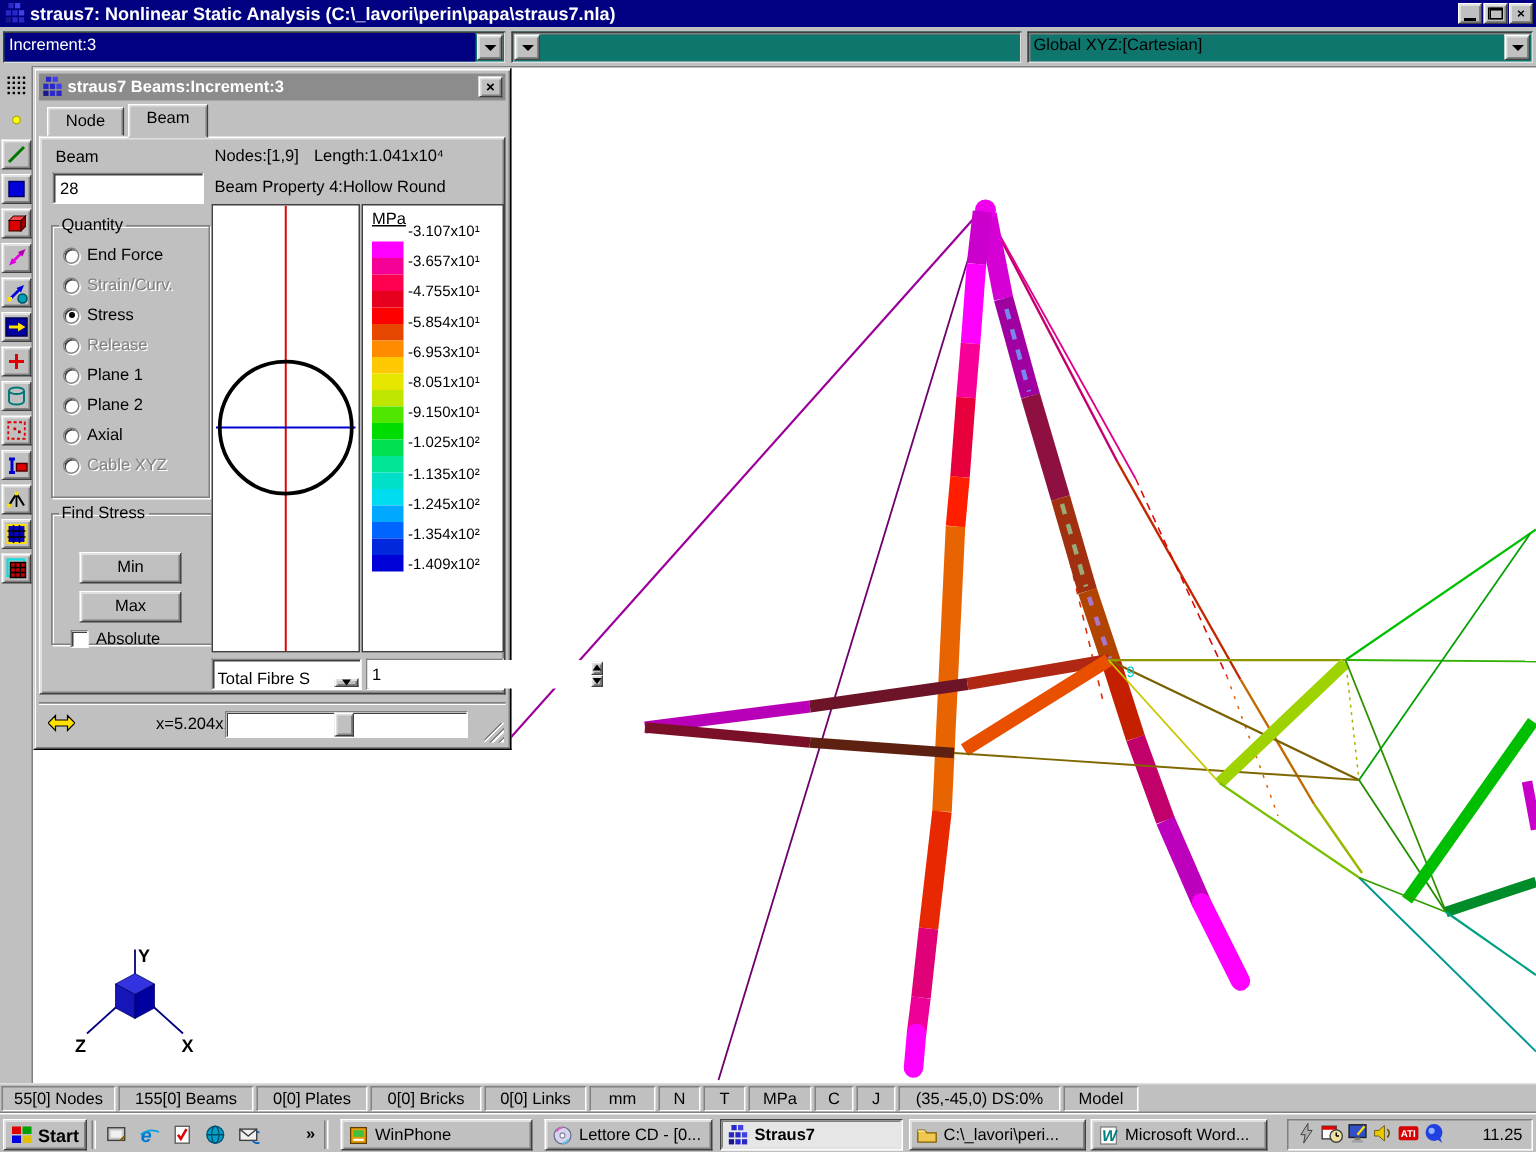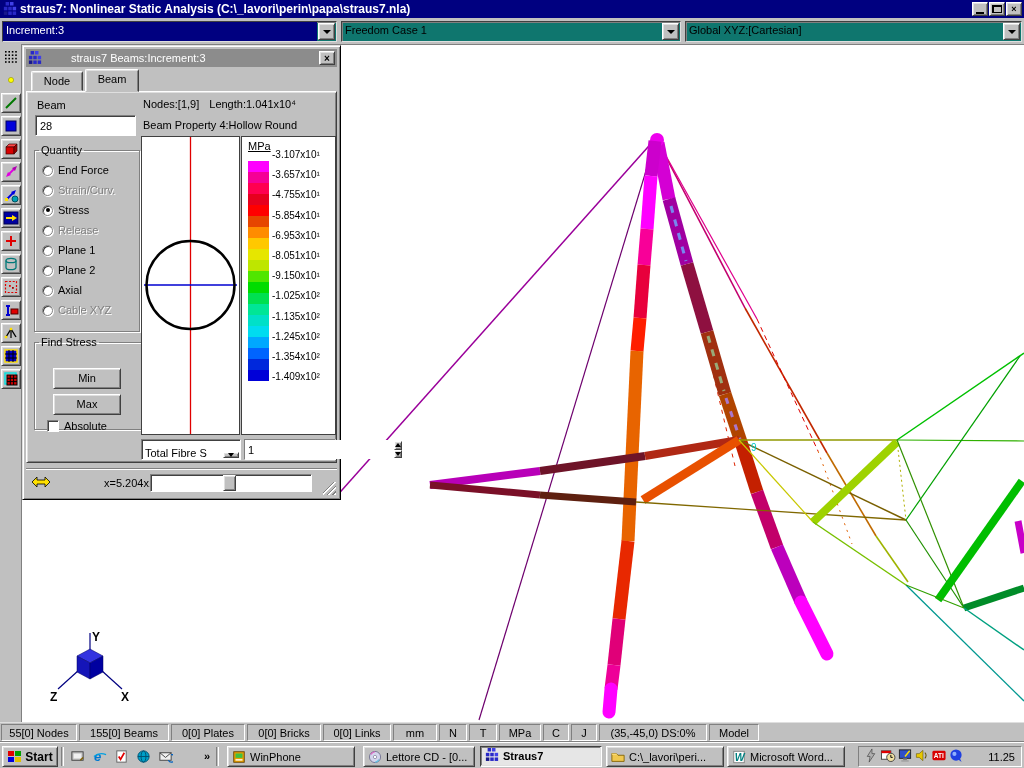--- a/index.html
+++ b/index.html
@@ -34,21 +34,21 @@
   .tool { width:20px; height:20px; margin-top:3px; display:flex; align-items:center; justify-content:center; }
   .tool svg { width:16px; height:16px; }
   .tool.flat { border:none; box-shadow:none; background:transparent; }
   #viewport { position:absolute; left:22px; top:0; width:1002px; height:678px; background:#FFFFFF; border-top:1px solid #808080; }
   #modelsvg { position:absolute; left:0; top:0; }
 
   
   #palette { position:absolute; left:22px; top:1px; width:319px; height:455px; background:#C0C0C0; border:1px solid; border-color:#DFDFDF #000 #000 #DFDFDF; box-shadow:inset 1px 1px 0 #fff, inset -1px -1px 0 #808080; padding:3px; z-index:5; }
   #pal-title { height:18px; background:#8C8C8C; display:flex; align-items:center; padding:0 2px; }
   #pal-title .ticon { width:14px; height:14px; margin-right:3px; }
-  #pal-title .ptext { color:#fff; font-weight:normal; font-size:11px; flex:1; white-space:nowrap;margin-left:26px; }
+  #pal-title .ptext { color:#fff; font-weight:bold; font-size:11px; flex:1; white-space:nowrap; }
   .xbtn { width:16px; height:14px; display:flex; align-items:center; justify-content:center; font-weight:bold; font-size:10px; }
   .tab { position:absolute; background:#C0C0C0; border:1px solid; border-color:#fff #404040 #C0C0C0 #fff; box-shadow:inset 1px 1px 0 #DFDFDF, inset -1px 0 0 #808080; border-radius:2px 2px 0 0; text-align:center; padding-top:3px; }
   #tab-node { left:8px; top:25px; width:52px; height:20px; z-index:1; }
   #tab-beam { left:62px; top:23px; width:54px; height:23px; z-index:3; font-weight:normal; }
   #pal-body { position:absolute; left:3px; top:45px; width:311px; height:372px; border:1px solid; border-color:#fff #404040 #404040 #fff; box-shadow:inset 1px 1px 0 #DFDFDF, inset -1px -1px 0 #808080; background:#C0C0C0; z-index:2; }
   .pl-label { position:absolute; left:10px; top:7px; }
   #beam-input { position:absolute; left:8px; top:23px; width:101px; height:21px; padding:2px 4px; font-size:11px; border:1px solid; border-color:#808080 #fff #fff #808080; box-shadow:inset 1px 1px 0 #404040; background:#fff; }
   #info1 { position:absolute; left:116px; top:6px; white-space:nowrap; }
   #info1 span { margin-right:10px; }
   #info2 { position:absolute; left:116px; top:27px; white-space:nowrap; }
@@ -92,21 +92,21 @@
   #taskbar { position:absolute; left:0; top:742px; width:1024px; height:26px; background:#C0C0C0; border-top:1px solid #fff; box-shadow:0 -1px 0 #808080; }
   #startbtn { position:absolute; left:2px; top:3px; width:56px; height:21px; display:flex; align-items:center; justify-content:center; font-weight:bold; font-size:12px; }
   #startbtn svg { width:16px; height:14px; margin-right:2px; }
   .tsep { position:absolute; top:4px; width:3px; height:19px; border-left:1px solid #808080; border-right:1px solid #fff; }
   #quicklaunch { position:absolute; left:66px; top:4px; width:148px; height:19px; display:flex; align-items:center; }
   #quicklaunch .ql { width:22px; height:18px; display:flex; align-items:center; justify-content:center; }
   #quicklaunch .ql svg { width:15px; height:15px; }
   #ql-more { font-weight:bold; font-size:11px; padding-left:4px; }
   .task { position:absolute; top:3px; height:21px; display:flex; align-items:center; padding:4px 4px; font-size:11px; white-space:nowrap; overflow:hidden; }
   .task svg { width:14px; height:14px; margin-right:4px; flex:none; }
-  .task.active { border-color:#404040 #fff #fff #404040; box-shadow:inset -1px -1px 0 #DFDFDF, inset 1px 1px 0 #808080; background:#E6E6E6; font-weight:bold;align-items:flex-end; }
+  .task.active { border-color:#404040 #fff #fff #404040; box-shadow:inset -1px -1px 0 #DFDFDF, inset 1px 1px 0 #808080; background:#E6E6E6; font-weight:bold; }
   #tray { position:absolute; right:2px; top:3px; width:164px; height:21px; border:1px solid; border-color:#808080 #fff #fff #808080; display:flex; align-items:center; padding:0 4px; }
   #tray svg { width:16px; height:15px; margin-right:1px; }
   #clock { margin-left:auto; padding-right:2px; font-size:11px; }
 </style>
 </head>
 <body>
 
 <div id="screen">
 
   <div id="titlebar">
@@ -132,21 +132,20 @@
   </div>
 
   <div id="combobar">
     <div class="combo sel" style="left:2px; width:335px;">
       <span class="val">Increment:3</span>
       <span class="cbtn raised">
           <span class="arrow-dn"></span>
         </span>
     </div>
     <div class="combo" style="left:341px; width:340px;">
-      <span class="val">Freedom Case 1</span>
       <span class="cbtn raised">
           <span class="arrow-dn"></span>
         </span>
     </div>
     <div class="combo" style="left:685px; width:337px;">
       <span class="val">Global XYZ:[Cartesian]</span>
       <span class="cbtn raised">
           <span class="arrow-dn"></span>
         </span>
     </div>

